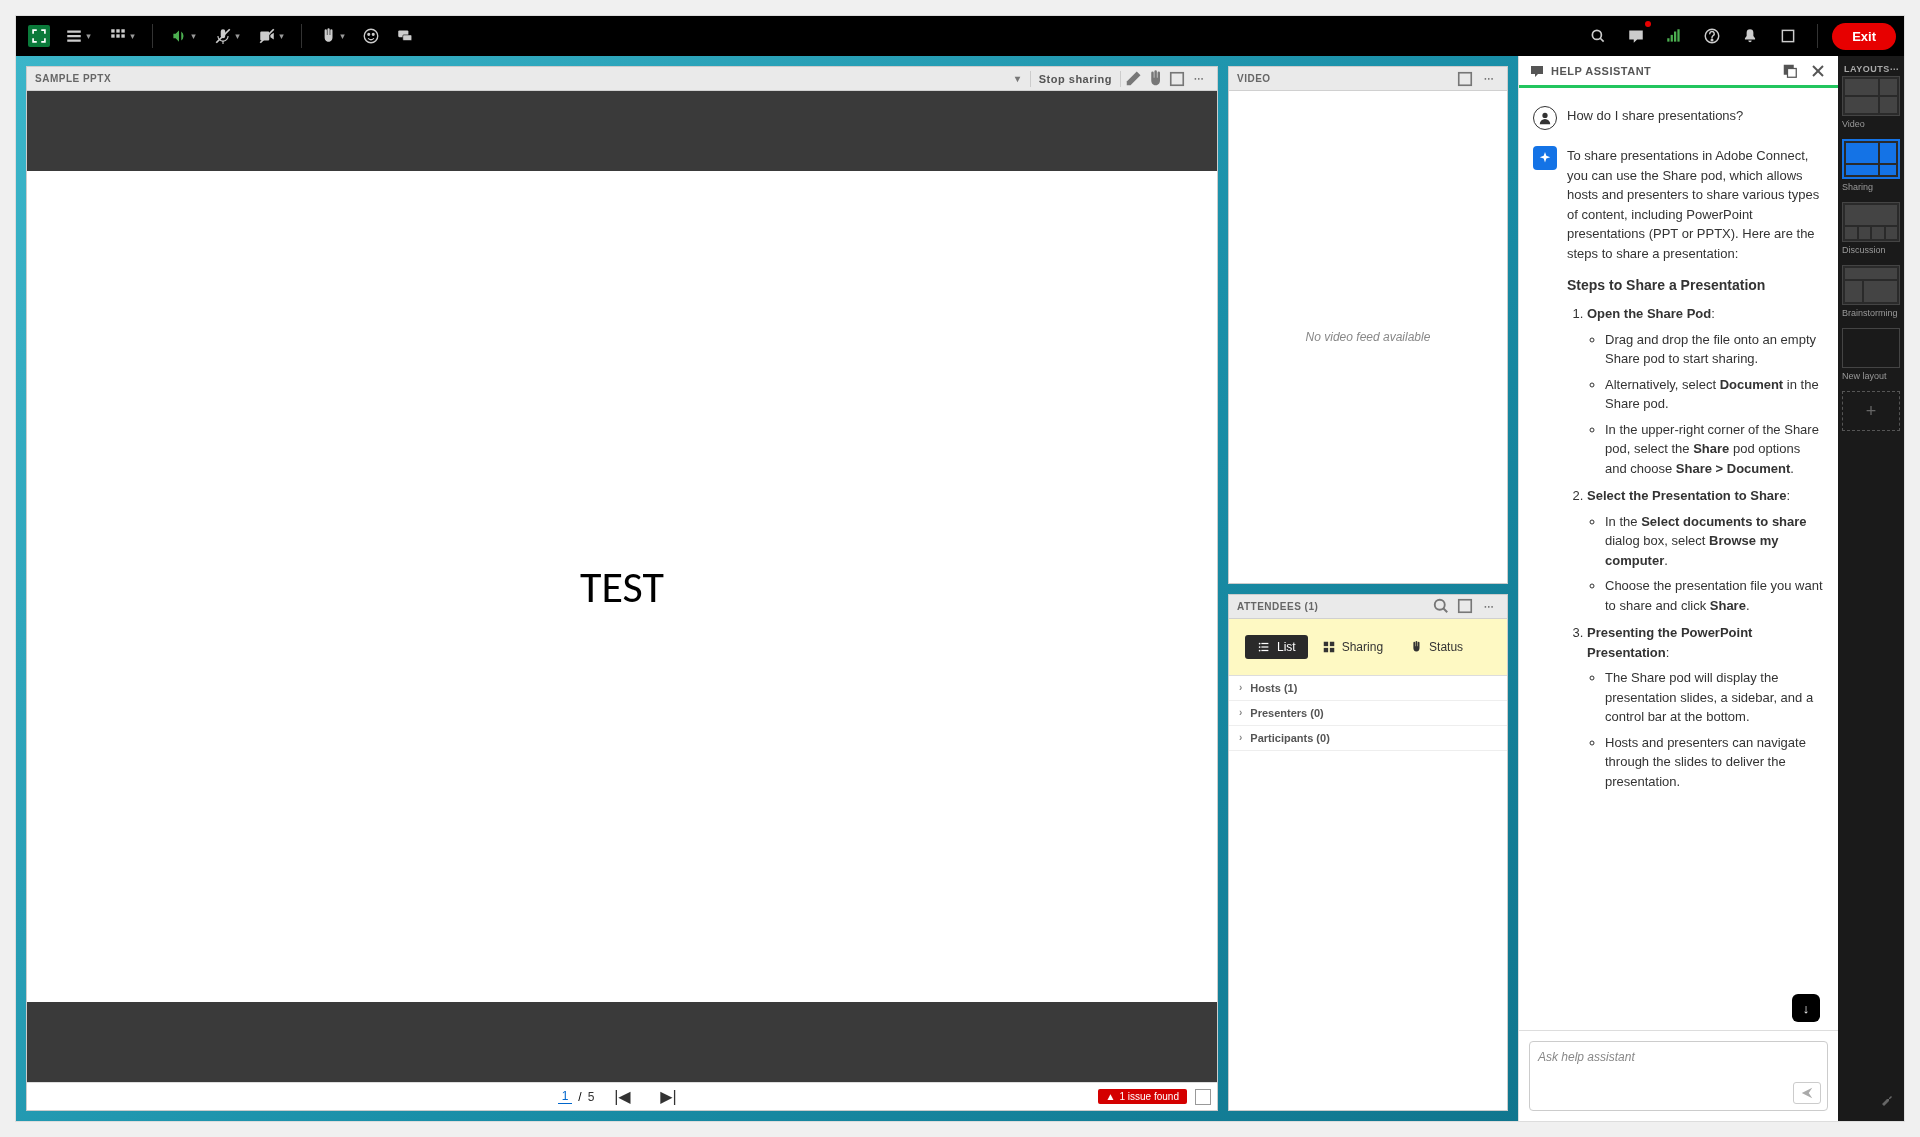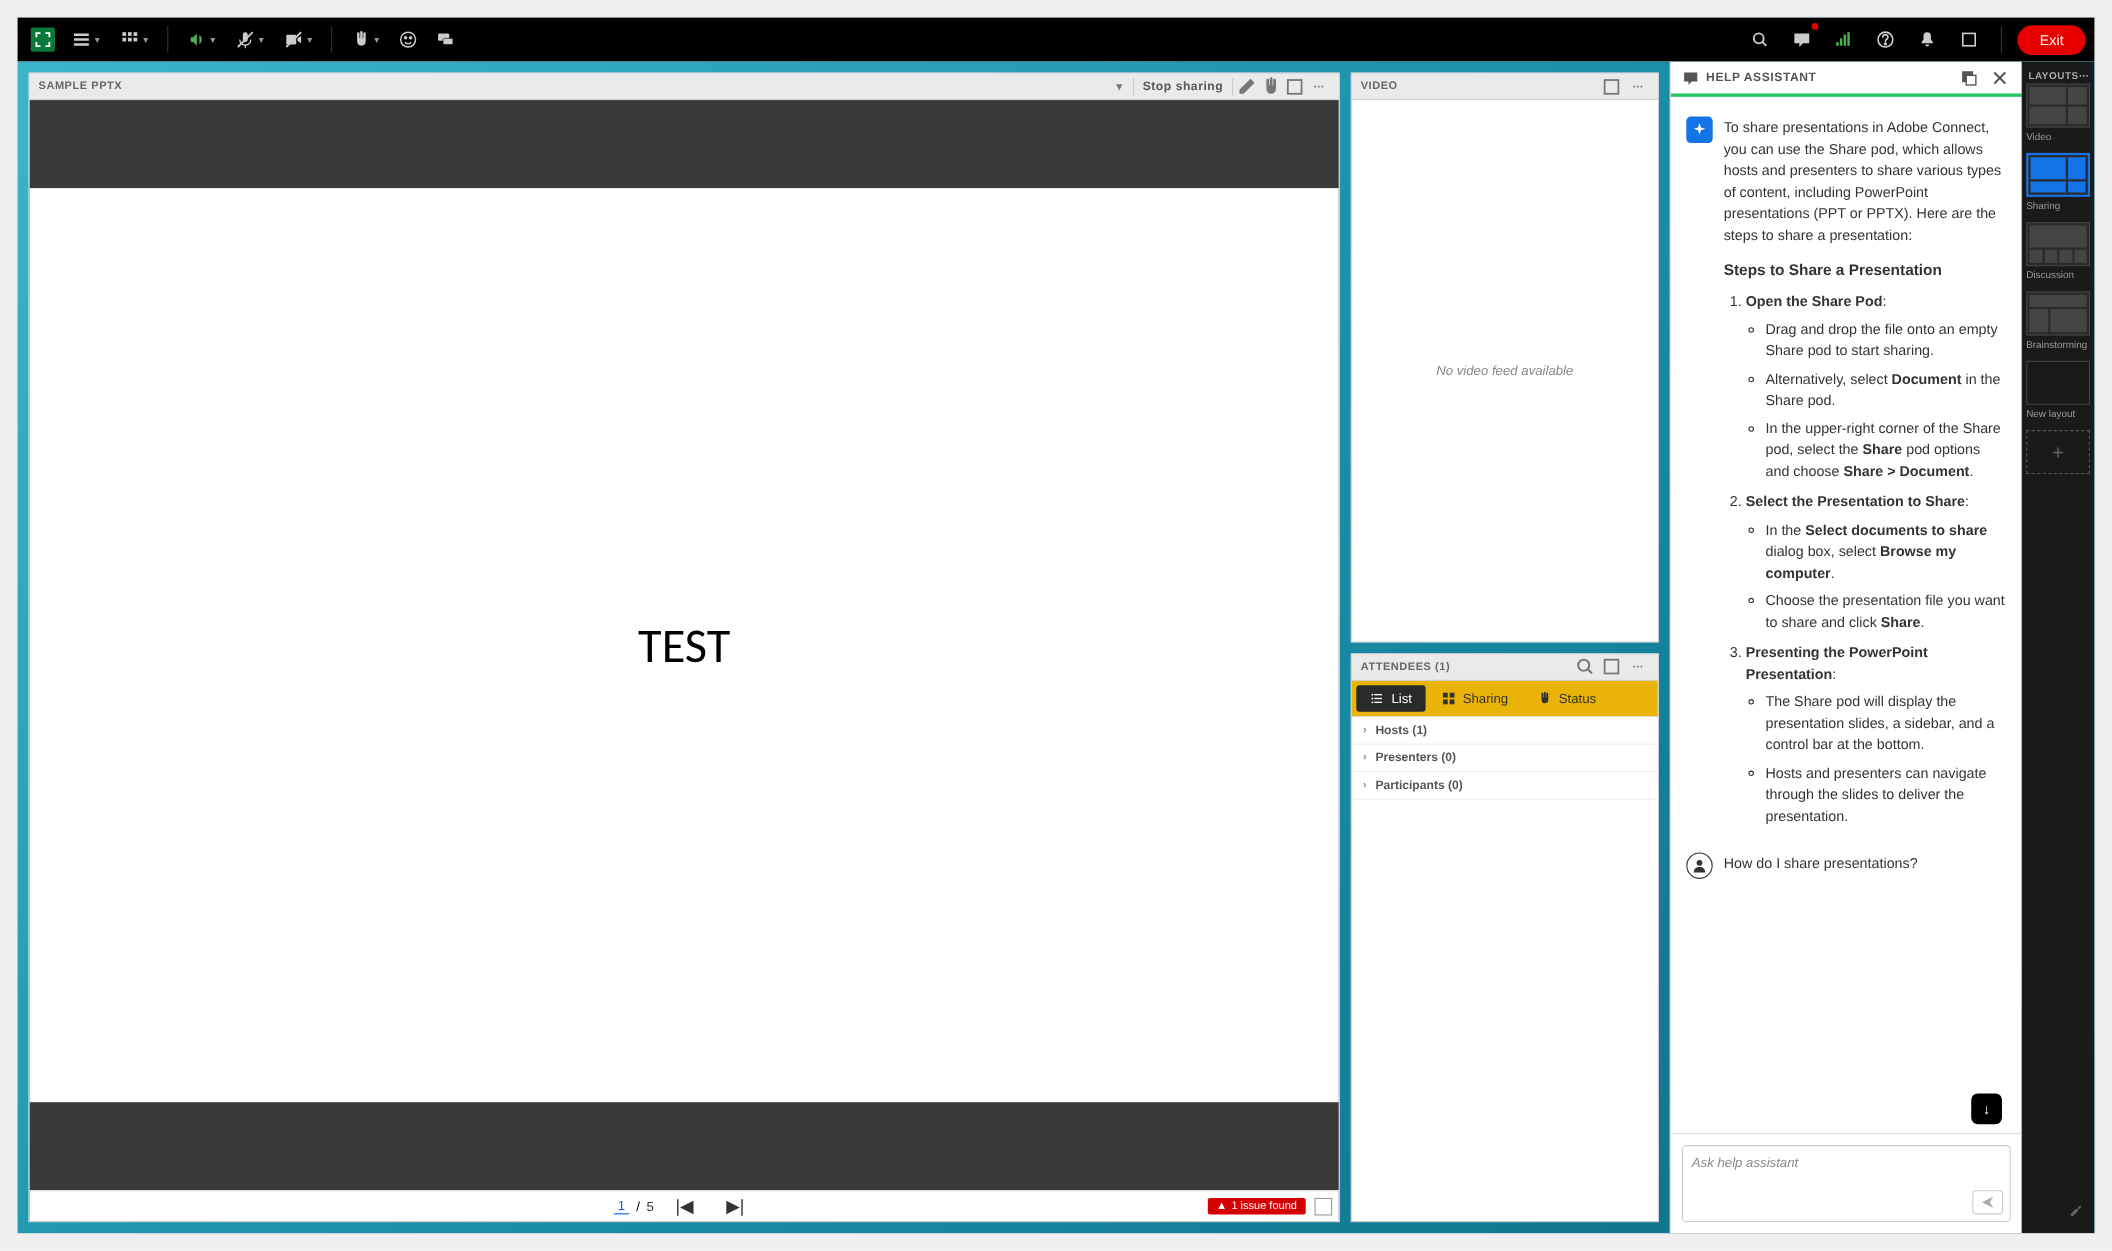--- a/index.html
+++ b/index.html
@@ -6,21 +6,21 @@
 body { font-family: -apple-system, BlinkMacSystemFont, "Segoe UI", Arial, sans-serif; background: #f0f0f0; width: 1920px; height: 1137px; overflow: hidden; padding: 15px; }
 .app-container { width: 100%; height: 100%; display: flex; flex-direction: column; background: #fff; border: 1px solid #ddd; }
 .top-toolbar { height: 40px; background: #000; display: flex; align-items: center; padding: 0 8px; color: #fff; }
 .toolbar-left { display: flex; align-items: center; gap: 4px; }
 .toolbar-right { margin-left: auto; display: flex; align-items: center; gap: 8px; }
 .tb-btn { width: 30px; height: 30px; display: flex; align-items: center; justify-content: center; color: #ccc; cursor: pointer; position: relative; }
 .tb-btn.with-arrow { width: 40px; }
 .tb-btn .car { font-size: 9px; margin-left: 3px; color: #999; }
 .tb-btn svg { width: 18px; height: 18px; }
 .fullscreen-icon { background: #0a7a3a; width: 22px; height: 22px; display: flex; align-items: center; justify-content: center; border-radius: 2px; }
-.exit-btn { background: #e70000; color: #fff; border: none; padding: 6px 20px; border-radius: 14px; font-weight: normal; font-size: 13px; cursor: pointer; text-align: right; }
+.exit-btn { background: #e70000; color: #fff; border: none; padding: 6px 20px; border-radius: 14px; font-weight: bold; font-size: 13px; cursor: pointer; text-align: right; }
 .sep { width: 1px; height: 24px; background: #333; margin: 0 6px; }
 .main-area { flex: 1; display: flex; background: linear-gradient(135deg, #3bb5c9 0%, #1a8fa8 50%, #0d6d85 100%); position: relative; overflow: hidden; }
 .pods-area { flex: 1; display: flex; gap: 10px; padding: 10px; border-radius: 11px; }
 .left-col { flex: 1; display: flex; flex-direction: column; }
 .right-col { width: 280px; display: flex; flex-direction: column; gap: 10px; }
 .pod { background: #f5f5f5; border: 1px solid #ccc; display: flex; flex-direction: column; }
 .pod-header { height: 24px; background: #eaeaea; border-bottom: 1px solid #d0d0d0; display: flex; align-items: center; padding: 0 8px; font-size: 10px; color: #666; font-weight: 600; letter-spacing: 0.5px; }
 .pod-header-right { margin-left: auto; display: flex; align-items: center; gap: 4px; }
 .pod-icon-btn { width: 20px; height: 20px; display: flex; align-items: center; justify-content: center; color: #777; cursor: pointer; }
 .share-pod { flex: 1; }
@@ -32,21 +32,21 @@
 .slide-controls { height: 28px; background: #fff; border-top: 1px solid #ddd; display: flex; align-items: center; justify-content: center; gap: 10px; position: relative; }
 .page-info { display: flex; align-items: center; gap: 6px; font-size: 12px; }
 .page-current { color: #0066cc; border-bottom: 1px solid #0066cc; padding: 0 4px; }
 .page-total { color: #333; }
 .nav-btn { width: 20px; height: 20px; display: flex; align-items: center; justify-content: center; cursor: pointer; color: #333; margin: 0 8px; }
 .issue-badge { position: absolute; right: 30px; background: #d40000; color: #fff; font-size: 10px; padding: 2px 8px; border-radius: 2px; display: flex; align-items: center; gap: 4px; }
 .sidebar-toggle { position: absolute; right: 6px; width: 16px; height: 16px; border: 1px solid #999; }
 .video-pod { flex: 1; }
 .video-body { flex: 1; display: flex; align-items: center; justify-content: center; background: #fff; color: #888; font-size: 12px; font-style: italic; }
 .attendees-pod { flex: 1; }
-.attendees-tabs { display: flex; gap: 2px; padding: 4px; background: #eab308; border-bottom: 1px solid #ddd; }
+.attendees-tabs { display: flex; gap: 2px; padding: 16px; background: #fef9c3; border-bottom: 1px solid #ddd; }
 .att-tab { display: flex; align-items: center; gap: 6px; padding: 5px 12px; font-size: 12px; color: #333; cursor: pointer; border-radius: 3px; }
 .att-tab.active { background: #2a2a2a; color: #fff; }
 .att-tab svg { width: 14px; height: 14px; }
 .att-body { flex: 1; background: #fff; }
 .att-group { display: flex; align-items: center; padding: 6px 10px; font-size: 11px; color: #555; font-weight: 600; border-bottom: 1px solid #eee; cursor: pointer; }
 .att-group .chev { margin-right: 8px; color: #888; font-size: 10px; }
 .help-panel { width: 320px; background: #fff; border-left: 1px solid #ddd; display: flex; flex-direction: column; }
 .help-header { height: 32px; border-bottom: 3px solid #22c55e; display: flex; align-items: center; padding: 12px 10px; font-size: 11px; font-weight: 600; color: #555; letter-spacing: 0.5px; }
 .help-header-icons { margin-left: auto; display: flex; gap: 8px; }
 .help-body { flex: 1; overflow-y: auto; padding: 10px 0; font-size: 13px; color: #333; position: relative; }
@@ -337,20 +337,29 @@
           <div class="pod-icon-btn">
               <svg viewBox="0 0 16 16" stroke="#555" stroke-width="1.5">
                 <line x1="4" y1="4" x2="12" y2="12"></line>
                 <line x1="12" y1="4" x2="4" y2="12"></line>
               </svg>
             </div>
         </div>
       </div>
       <div class="help-body">
         <div class="help-msg">
+          <div class="help-avatar">
+              <svg viewBox="0 0 16 16" fill="#333" width="14" height="14">
+                <circle cx="8" cy="5" r="3"></circle>
+                <path d="M2 15a6 6 0 0112 0H2z"></path>
+              </svg>
+            </div>
+          <div class="help-msg-text">How do I share presentations?</div>
+        </div>
+        <div class="help-msg">
           <div class="help-avatar bot">
               <svg viewBox="0 0 16 16" fill="#fff" width="14" height="14">
                 <path d="M8 1l1.5 4.5L14 7l-4.5 1.5L8 13l-1.5-4.5L2 7l4.5-1.5L8 1z"></path>
               </svg>
             </div>
           <div class="help-msg-text help-content">
             <p>To share presentations in Adobe Connect, you can use the Share pod, which allows hosts and presenters to share various types of content, including PowerPoint presentations (PPT or PPTX). Here are the steps to share a presentation:</p>
             <h4>Steps to Share a Presentation</h4>
             <ol>
               <li><b>Open the Share Pod</b>:
@@ -368,29 +377,20 @@
               </li>
               <li><b>Presenting the PowerPoint Presentation</b>:
                 <ul>
                   <li>The Share pod will display the presentation slides, a sidebar, and a control bar at the bottom.</li>
                   <li>Hosts and presenters can navigate through the slides to deliver the presentation.</li>
                 </ul>
               </li>
             </ol>
           </div>
         </div>
-        <div class="help-msg">
-          <div class="help-avatar">
-              <svg viewBox="0 0 16 16" fill="#333" width="14" height="14">
-                <circle cx="8" cy="5" r="3"></circle>
-                <path d="M2 15a6 6 0 0112 0H2z"></path>
-              </svg>
-            </div>
-          <div class="help-msg-text">How do I share presentations?</div>
-        </div>
         <div class="scroll-down">↓</div>
       </div>
       <div class="help-input-area">
         <div class="help-input-box">
           <span style="font-style:italic">Ask help assistant</span>
           <div class="send-btn">
               <svg viewBox="0 0 16 16" fill="#aaa" width="14" height="14">
                 <path d="M2 8l12-6-4 6 4 6-12-6z"></path>
               </svg>
             </div>

